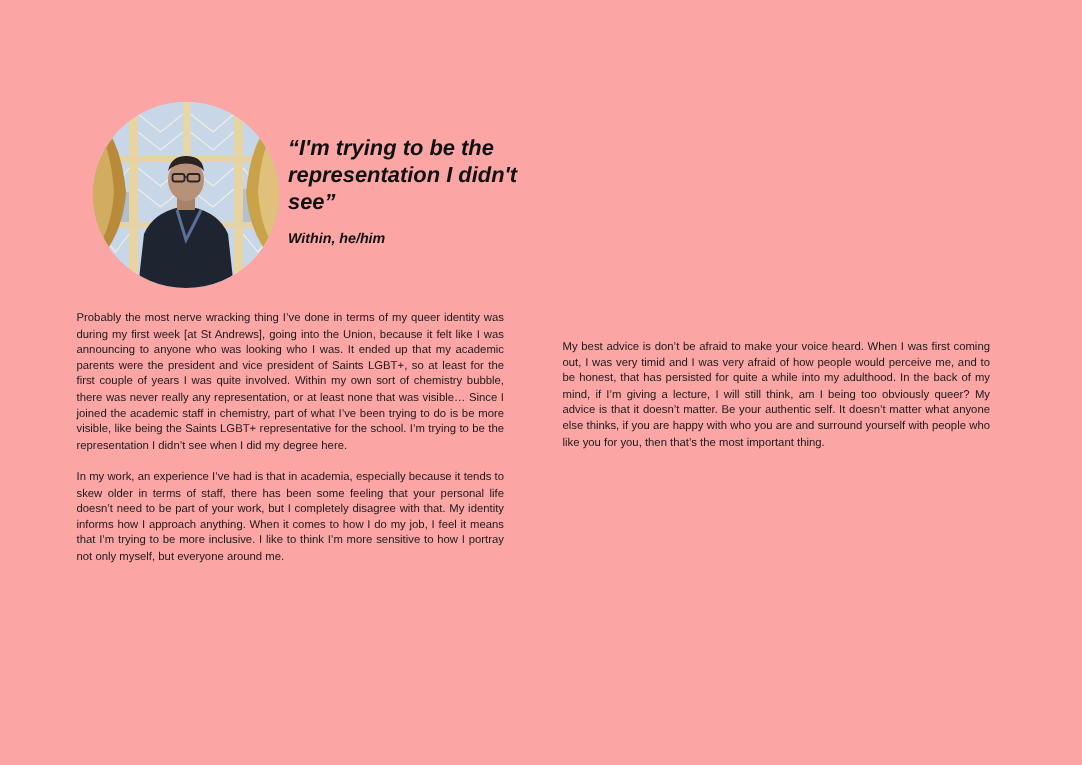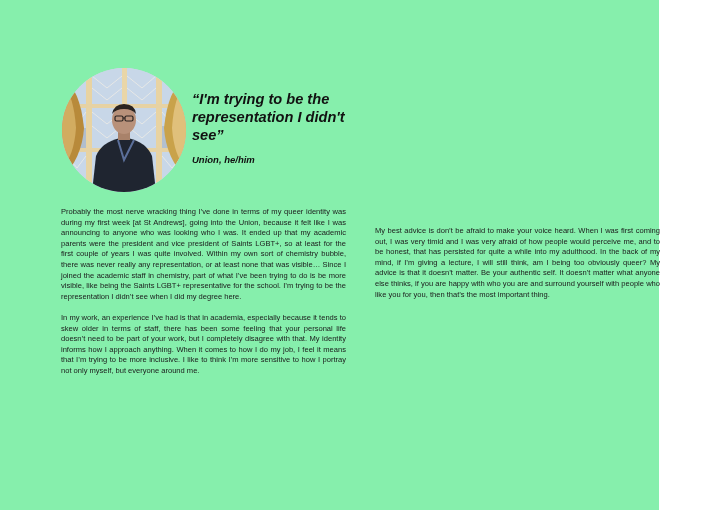--- a/index.html
+++ b/index.html
@@ -11,22 +11,22 @@
       width: 721px;
       height: 510px;
       position: relative;
       overflow: hidden;
       font-family: "Liberation Sans", sans-serif;
       color: #1a1a1a;
     }
     .page {
       position: absolute;
       left: 0; top: 0;
-      width: 659px; height: 510px;
-      background: #86efac;
+      width: 721px; height: 510px;
+      background: #fca5a5;
     }
     .photo {
       position: absolute;
       left: 62px;
       top: 68px;
       width: 124px;
       height: 124px;
       border-radius: 50%;
       overflow: hidden;
       background: #cfd8e2;
@@ -60,21 +60,21 @@
       position: absolute;
       top: 207px;
       width: 285px;
       font-family: "Liberation Sans", sans-serif;
       font-size: 7.55px;
       line-height: 10.6px;
       text-align: justify;
       color: #1a1a1a;
     }
     .col p { margin: 0 0 10.6px 0; }
-    .col-left { left: 61px; }
+    .col-left { left: 51px; }
     .col-right { left: 375px; margin-top: 19px; }
   </style>
 </head>
 <body>
 
 <div class="page">
 
   <div class="photo" role="img" aria-label="Portrait of Jason standing in front of a tall leaded-glass window with golden curtains">
     <svg viewBox="0 0 124 124" xmlns="http://www.w3.org/2000/svg">
 
@@ -111,21 +111,21 @@
       <path d="M50 46 Q52 36 62 36 Q73 36 74 46 Q70 41 62 41 Q54 41 50 46 Z" fill="#2a2320"></path>
 
       <rect x="53" y="48" width="8" height="5" rx="1.5" fill="none" stroke="#2a2320" stroke-width="1.2"></rect>
       <rect x="63" y="48" width="8" height="5" rx="1.5" fill="none" stroke="#2a2320" stroke-width="1.2"></rect>
       <line x1="61" y1="50" x2="63" y2="50" stroke="#2a2320" stroke-width="1"></line>
     </svg>
   </div>
 
   <div class="quote-block">
     <p class="quote">“I'm trying to be the representation I didn't see”</p>
-    <div class="attribution">Union, he/him</div>
+    <div class="attribution">Within, he/him</div>
   </div>
 
   <div class="col col-left">
     <p>Probably the most nerve wracking thing I’ve done in terms of my queer identity was during my first week [at St Andrews], going into the Union, because it felt like I was announcing to anyone who was looking who I was. It ended up that my academic parents were the president and vice president of Saints LGBT+, so at least for the first couple of years I was quite involved. Within my own sort of chemistry bubble, there was never really any representation, or at least none that was visible… Since I joined the academic staff in chemistry, part of what I’ve been trying to do is be more visible, like being the Saints LGBT+ representative for the school. I’m trying to be the representation I didn’t see when I did my degree here.</p>
     <p>In my work, an experience I’ve had is that in academia, especially because it tends to skew older in terms of staff, there has been some feeling that your personal life doesn’t need to be part of your work, but I completely disagree with that. My identity informs how I approach anything. When it comes to how I do my job, I feel it means that I’m trying to be more inclusive. I like to think I’m more sensitive to how I portray not only myself, but everyone around me.</p>
   </div>
 
   <div class="col col-right">
     <p>My best advice is don’t be afraid to make your voice heard. When I was first coming out, I was very timid and I was very afraid of how people would perceive me, and to be honest, that has persisted for quite a while into my adulthood. In the back of my mind, if I’m giving a lecture, I will still think, am I being too obviously queer? My advice is that it doesn’t matter. Be your authentic self. It doesn’t matter what anyone else thinks, if you are happy with who you are and surround yourself with people who like you for you, then that’s the most important thing.</p>
   </div>

